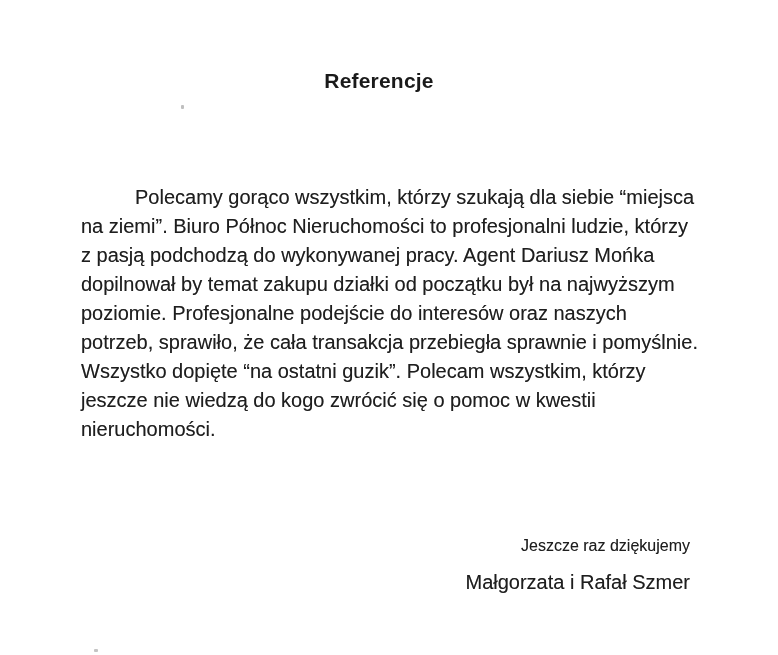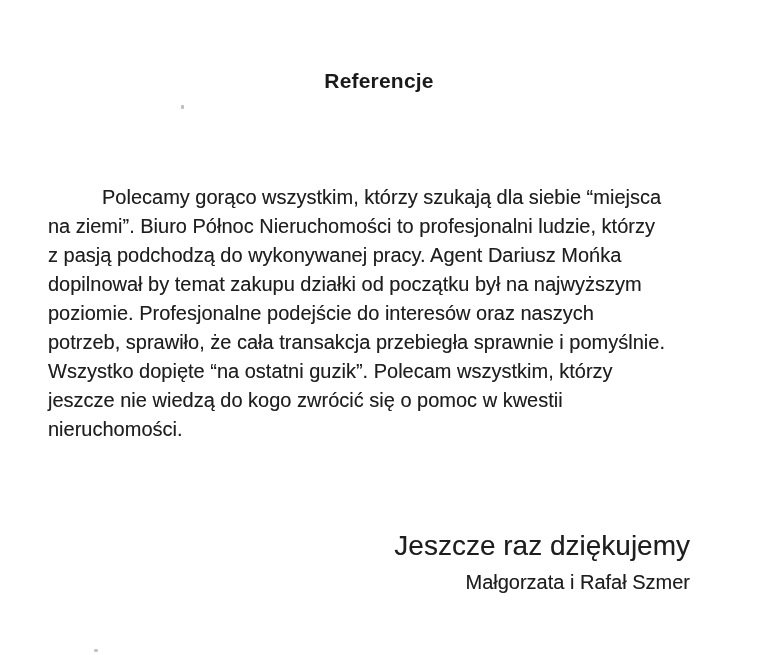--- a/index.html
+++ b/index.html
@@ -31,34 +31,34 @@
     transform: translateX(-10px);
     font-size: 21px;
     line-height: 26px;
     font-weight: 700;
     color: #1a1a1a;
     letter-spacing: 0.2px;
   }
   .body-text {
     position: absolute;
     top: 183px;
-    left: 48px;
+    left: 81px;
     width: 650px;
     font-size: 20px;
     line-height: 29px;
     white-space: pre-line;
     text-indent: 54px;
     color: #1e1e1e;
     text-shadow: 0 0 0.5px rgba(30,30,30,0.45);
   }
   .closing-thanks {
     position: absolute;
     top: 531px;
     right: 88px;
-    font-size: 28px;
+    font-size: 16px;
     line-height: 29px;
     text-align: right;
     color: #1e1e1e;
     text-shadow: 0 0 0.5px rgba(30,30,30,0.45);
   }
   .closing-signature {
     position: absolute;
     top: 568px;
     right: 88px;
     font-size: 20px;

